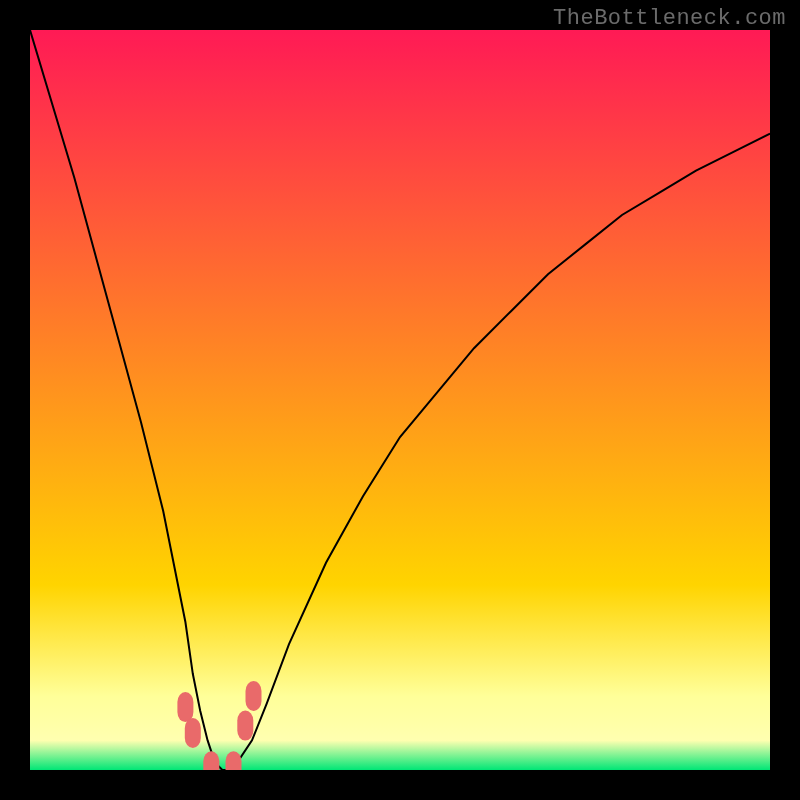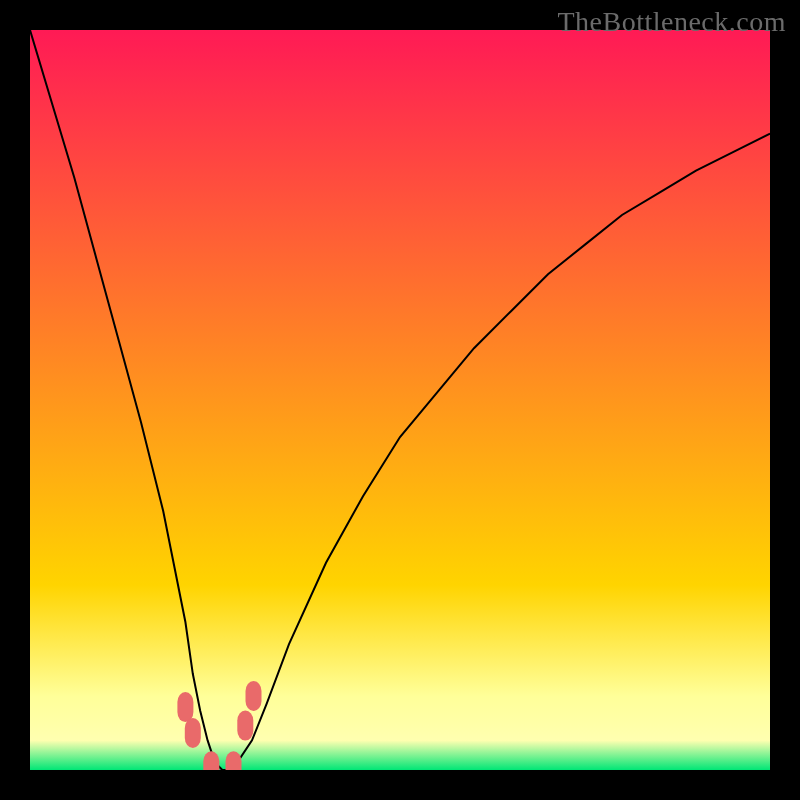--- a/index.html
+++ b/index.html
@@ -7,22 +7,22 @@
     padding: 0;
     width: 800px;
     height: 800px;
     background: #000;
     overflow: hidden;
   }
   .watermark {
     position: absolute;
     top: 6px;
     right: 14px;
-    font-family: Liberation Serif, serif;
-    font-size: 28px;
+    font-family: Liberation Mono, monospace;
+    font-size: 22px;
     color: #6b6b6b;
     letter-spacing: 0.5px;
     z-index: 10;
   }
   .plot-wrap {
     position: absolute;
     left: 30px;
     top: 30px;
     width: 740px;
     height: 740px;

